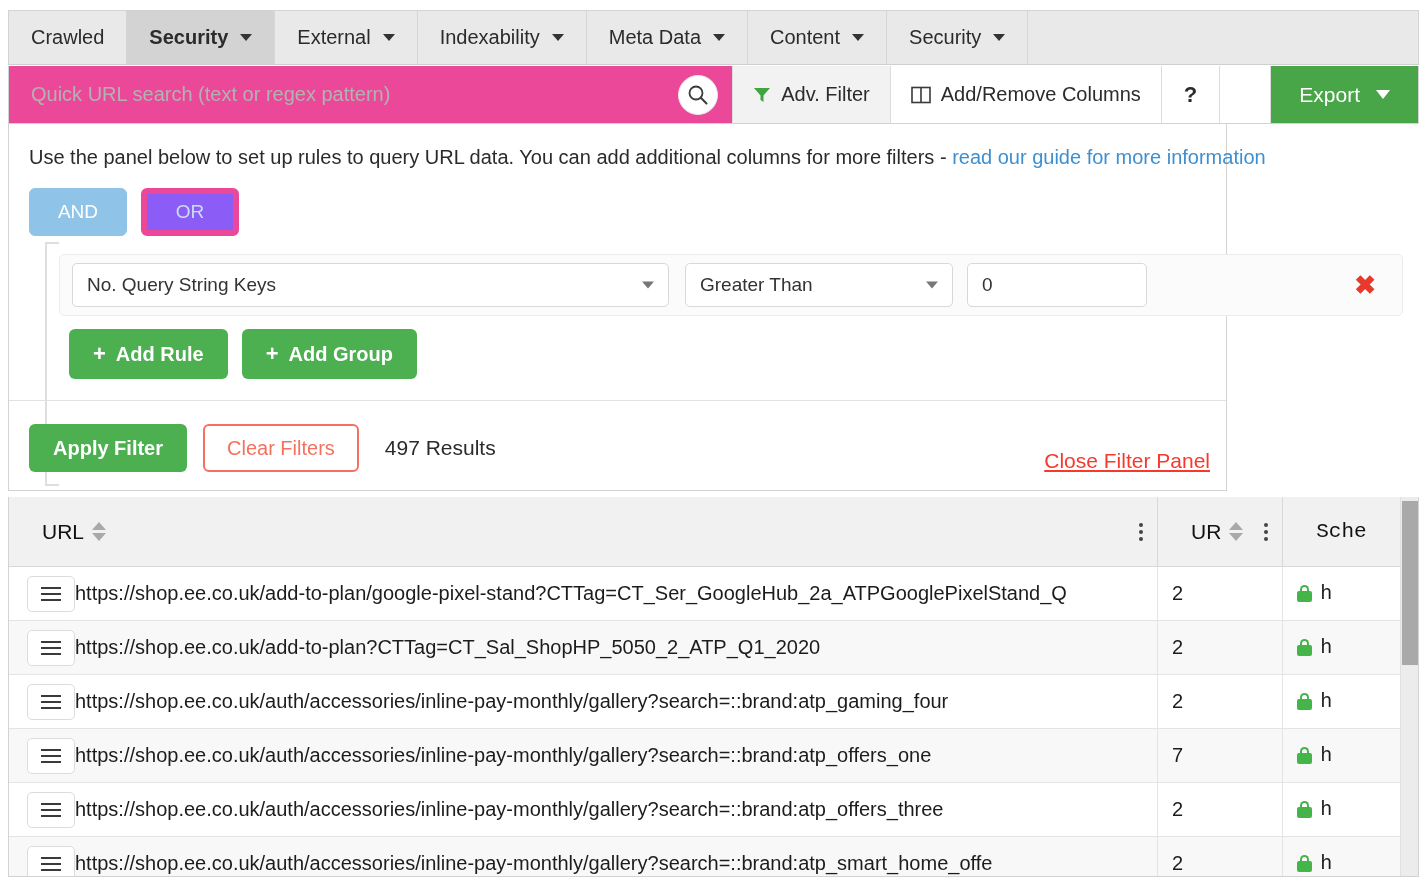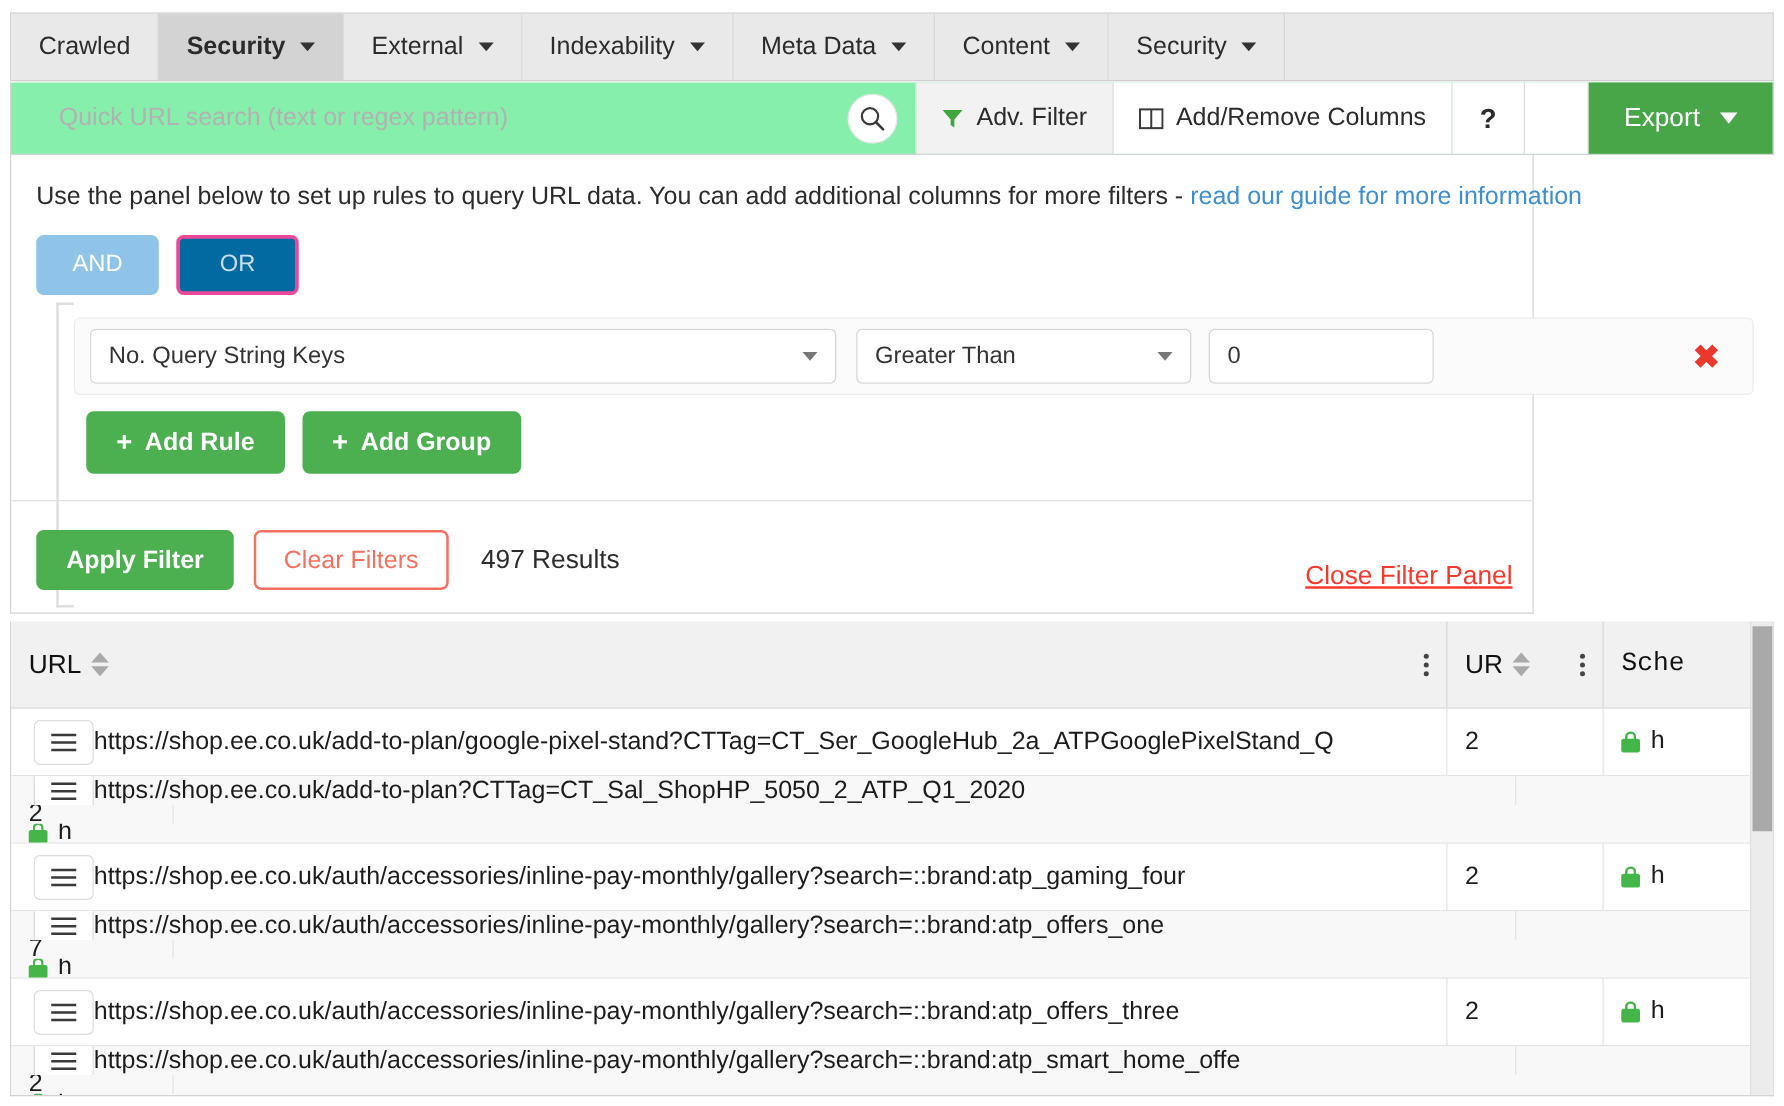--- a/index.html
+++ b/index.html
@@ -59,27 +59,26 @@
     display: inline-block;
   }
   .tabfill { flex: 1; background: #e9e9e9; }
 
   
   .toolbar {
     position: absolute;
     left: 8px; top: 66px;
     width: 1411px;
     height: 58px;
-    background: #86efac;
+    background: #ec4899;
     border: 1px solid #d3d3d3;
     border-top: none;
     box-sizing: border-box;
     display: flex;
     align-items: stretch;
-    padding-left: 16px;
   }
   .searchwrap {
     flex: 1;
     position: relative;
     display: flex;
     align-items: center;
     border-right: 1px solid #dcdcdc;
   }
   .searchwrap input {
     border: none;
@@ -176,22 +175,22 @@
     align-items: center;
     justify-content: center;
     box-sizing: border-box;
   }
   .andor .pill.on {
     background: #8fc4e8;
     border: 1px solid #8fc4e8;
     color: #ffffff;
   }
   .andor .pill.off {
-    background: #0369a1;
-    border: 3px solid #ec4899;
+    background: #8b5cf6;
+    border: 6px solid #ec4899;
     color: #c9dff0;
   }
 
   .grouprail {
     position: absolute;
     left: 36px; top: 118px;
     width: 14px; height: 244px;
     border-left: 2px solid #dedede;
     border-top: 2px solid #dedede;
     border-bottom: 2px solid #dedede;
@@ -355,21 +354,21 @@
   .th {
     display: flex;
     align-items: center;
     font-size: 21px;
     color: #111;
     border-right: 1px solid #d8d8d8;
     box-sizing: border-box;
     padding: 0 14px;
     position: relative;
   }
-  .th .label { margin-right: 8px; }
+  .th .label { margin-right: 8px; margin-left: 19px; }
   .th .sorter {
     display: inline-flex;
     flex-direction: column;
     gap: 3px;
     line-height: 0;
   }
   .th .sorter i {
     width: 0; height: 0;
     border-left: 7px solid transparent;
     border-right: 7px solid transparent;
@@ -395,21 +394,21 @@
   .col-sch { width: 140px; border-right: none; font-family: Liberation Mono, monospace; }
 
   .tbody { }
   .trow {
     display: flex;
     height: 54px;
     border-bottom: 1px solid #e4e4e4;
     box-sizing: border-box;
     background: #ffffff;
   }
-  .trow.alt { background: #f8f8f8; flex-direction: column; }
+  .trow.alt { background: #f8f8f8; }
   .td {
     display: flex;
     align-items: center;
     border-right: 1px solid #e4e4e4;
     box-sizing: border-box;
     padding: 0 14px;
     font-size: 20px;
     color: #1c1c1c;
     overflow: hidden;
     white-space: nowrap;

